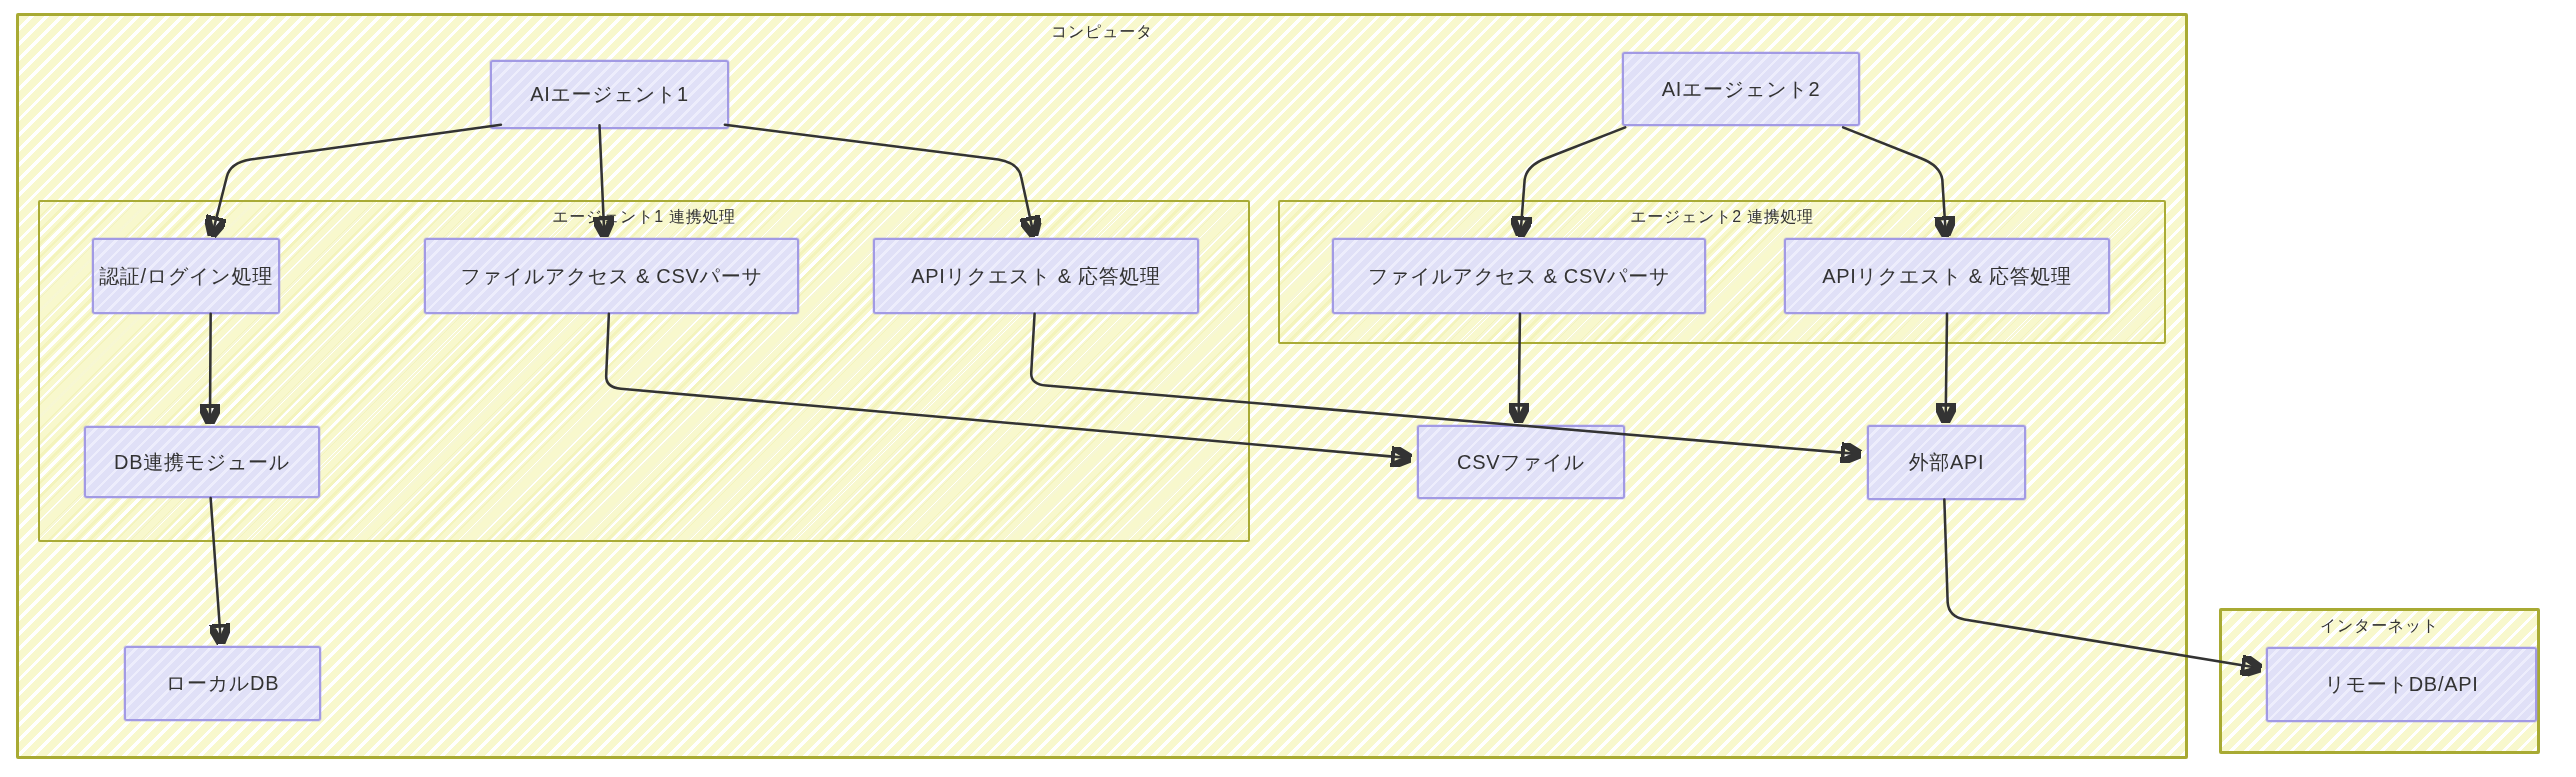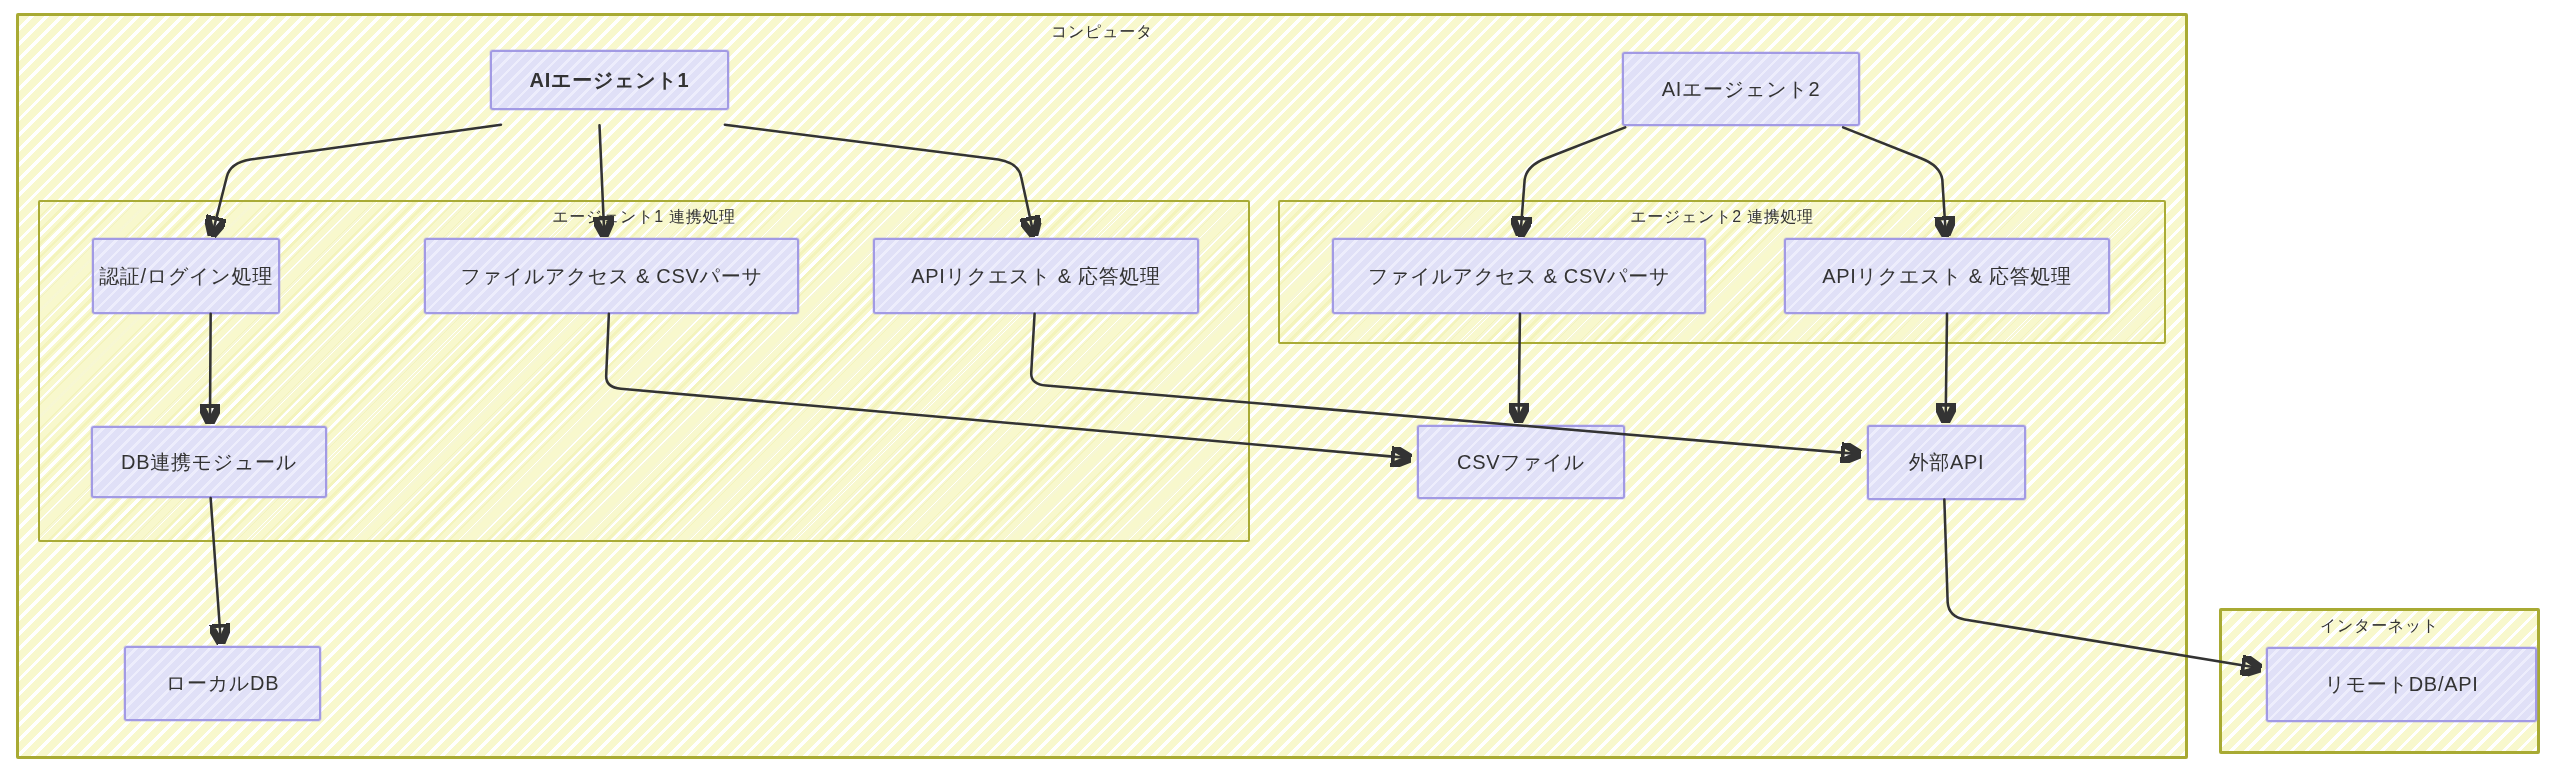--- a/index.html
+++ b/index.html
@@ -97,35 +97,35 @@
   </div>
 
   <div class="subgraph sg-inner" style="left:1278px; top:200px; width:888px; height:144px;">
     <div class="sg-label" style="top:2.7px;">エージェント2 連携処理</div>
   </div>
 
   <div class="subgraph sg-root" style="left:2219px; top:608px; width:321px; height:146px;">
     <div class="sg-label" style="top:3.4px;">インターネット</div>
   </div>
 
-  <div class="node" style="left:490px; top:50px; width:239px; height:60px;font-weight:bold;">AIエージェント1</div>
+  <div class="node" style="left:490px; top:60px; width:239px; height:69px;">AIエージェント1</div>
 
   <div class="node" style="left:1601px; top:52px; width:238px; height:74px;margin-left:21px;">AIエージェント2</div>
 
   <div class="node" style="left:92px; top:238px; width:188px; height:76px;">認証/ログイン処理</div>
 
   <div class="node" style="left:424px; top:238px; width:375px; height:76px;">ファイルアクセス &amp; CSVパーサ</div>
 
   <div class="node" style="left:873px; top:238px; width:326px; height:76px;">APIリクエスト &amp; 応答処理</div>
 
   <div class="node" style="left:1332px; top:238px; width:374px; height:76px;">ファイルアクセス &amp; CSVパーサ</div>
 
   <div class="node" style="left:1784px; top:238px; width:326px; height:76px;">APIリクエスト &amp; 応答処理</div>
 
-  <div class="node" style="left:91px; top:426px; width:236px; height:72px;">DB連携モジュール</div>
+  <div class="node" style="left:84px; top:426px; width:236px; height:72px;">DB連携モジュール</div>
 
   <div class="node" style="left:1417px; top:425px; width:208px; height:74px;">CSVファイル</div>
 
   <div class="node" style="left:1867px; top:425px; width:159px; height:75px;">外部API</div>
 
   <div class="node" style="left:124px; top:646px; width:197px; height:75px;">ローカルDB</div>
 
   <div class="node" style="left:2266px; top:647px; width:271px; height:75px;">リモートDB/API</div>
 
   <svg id="edge-layer" width="2576" height="777" viewBox="0 0 3840 1159">

